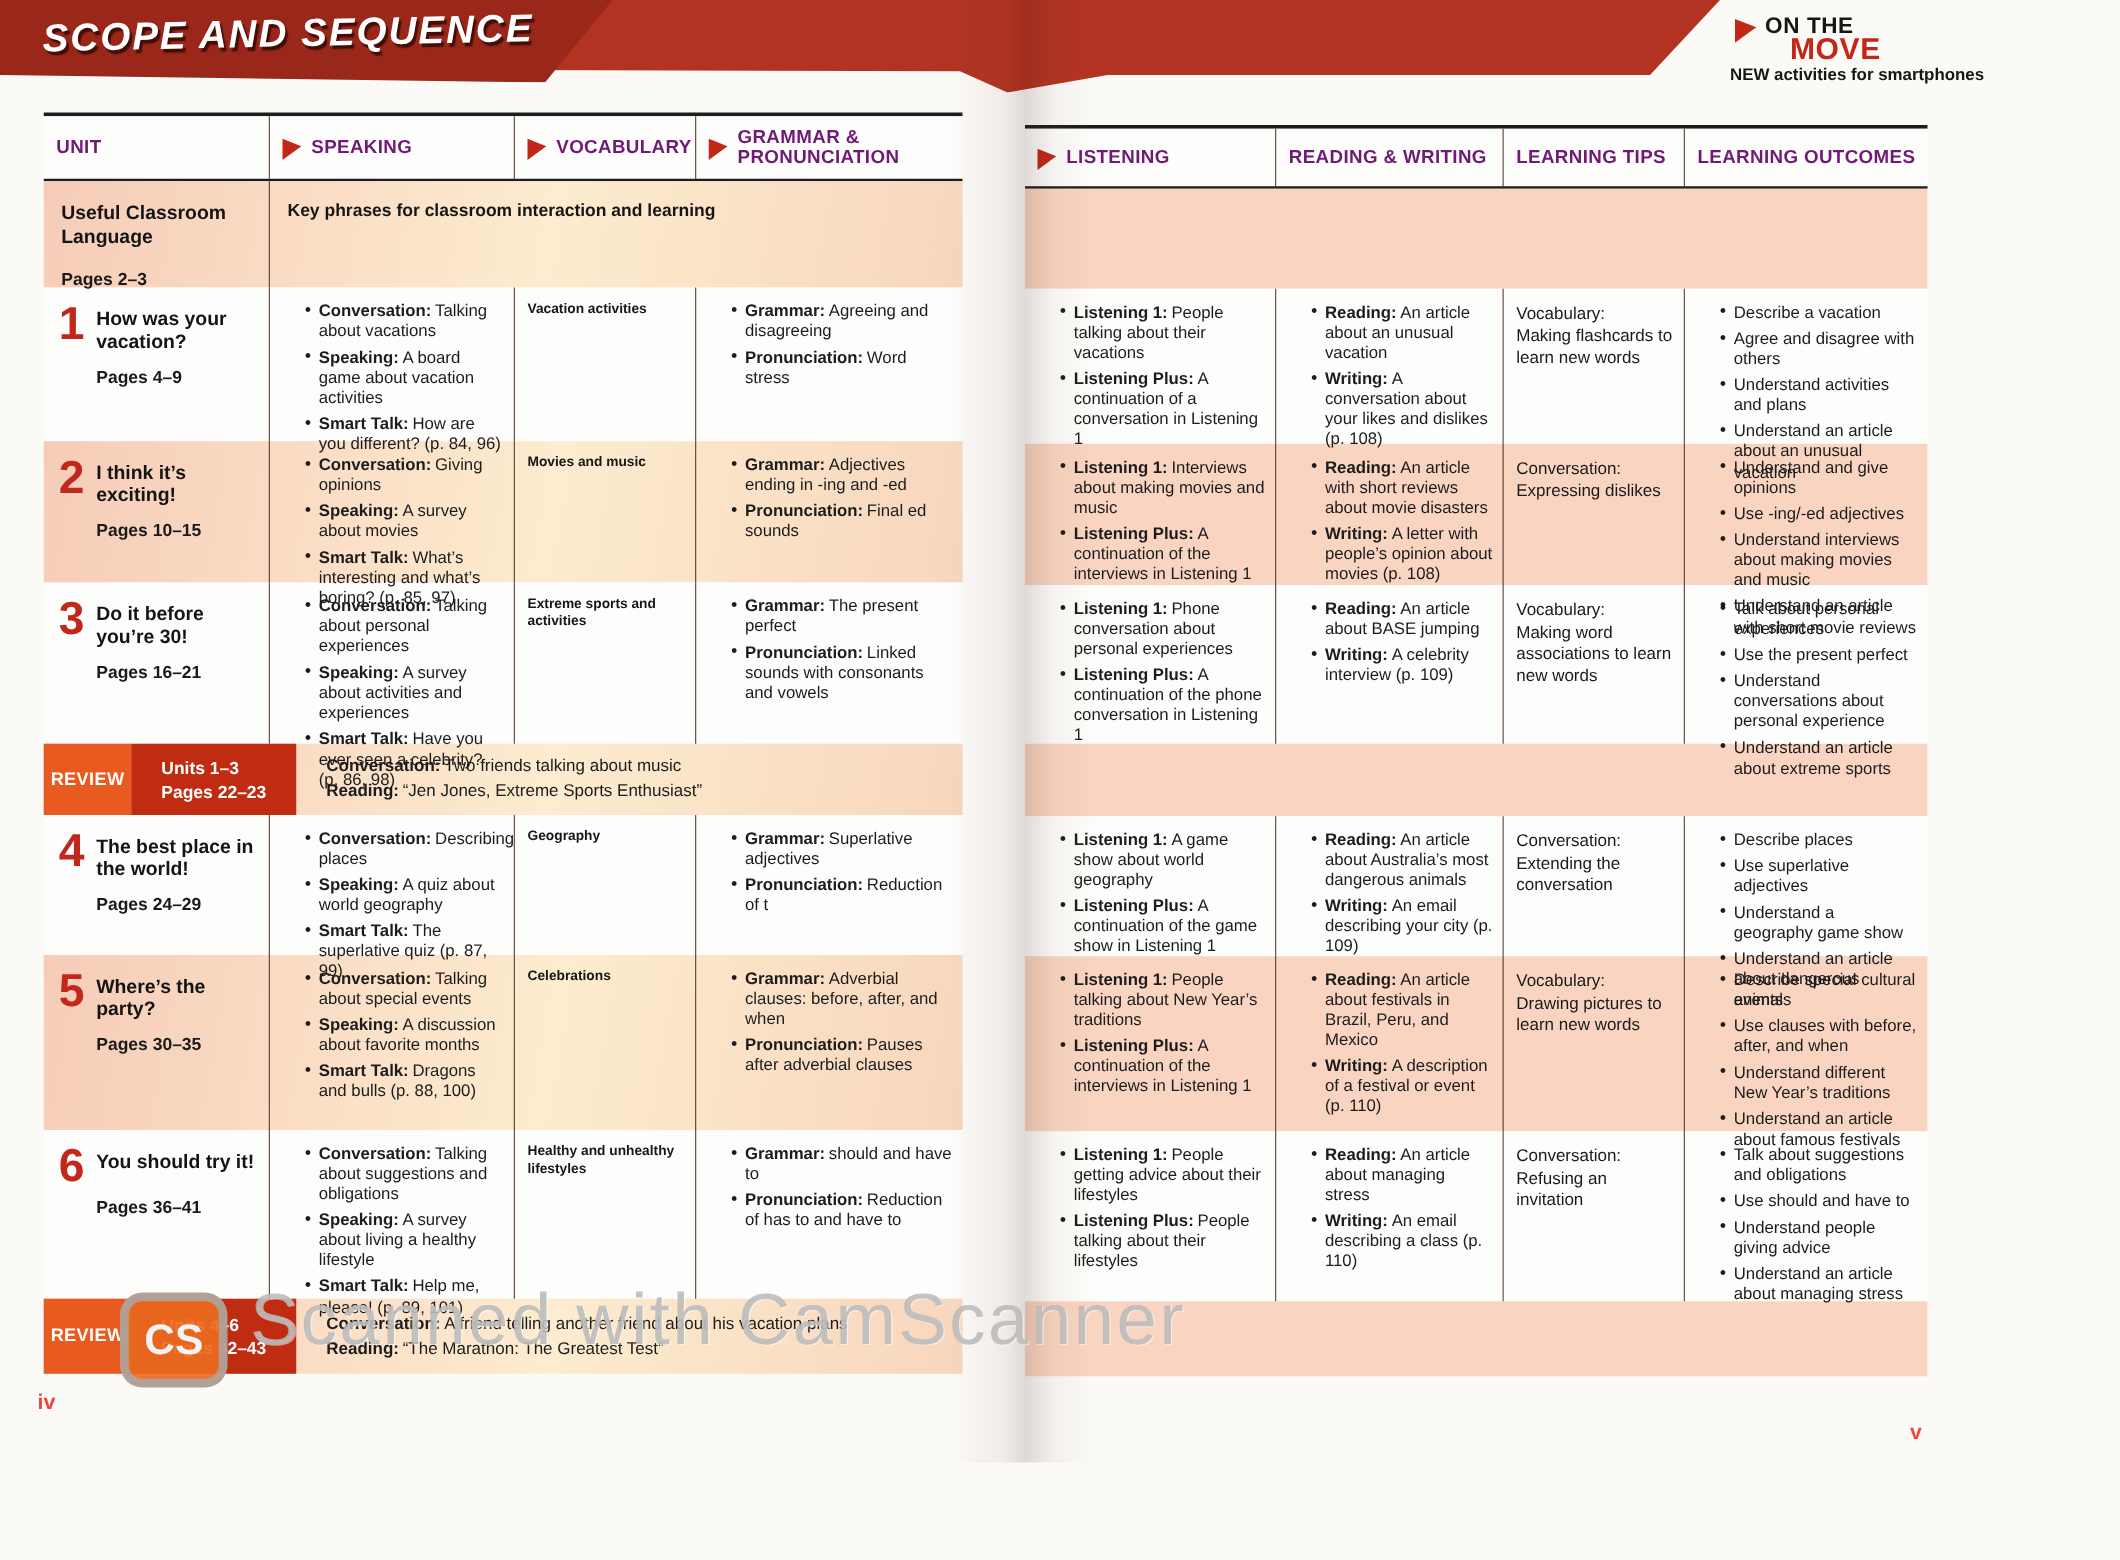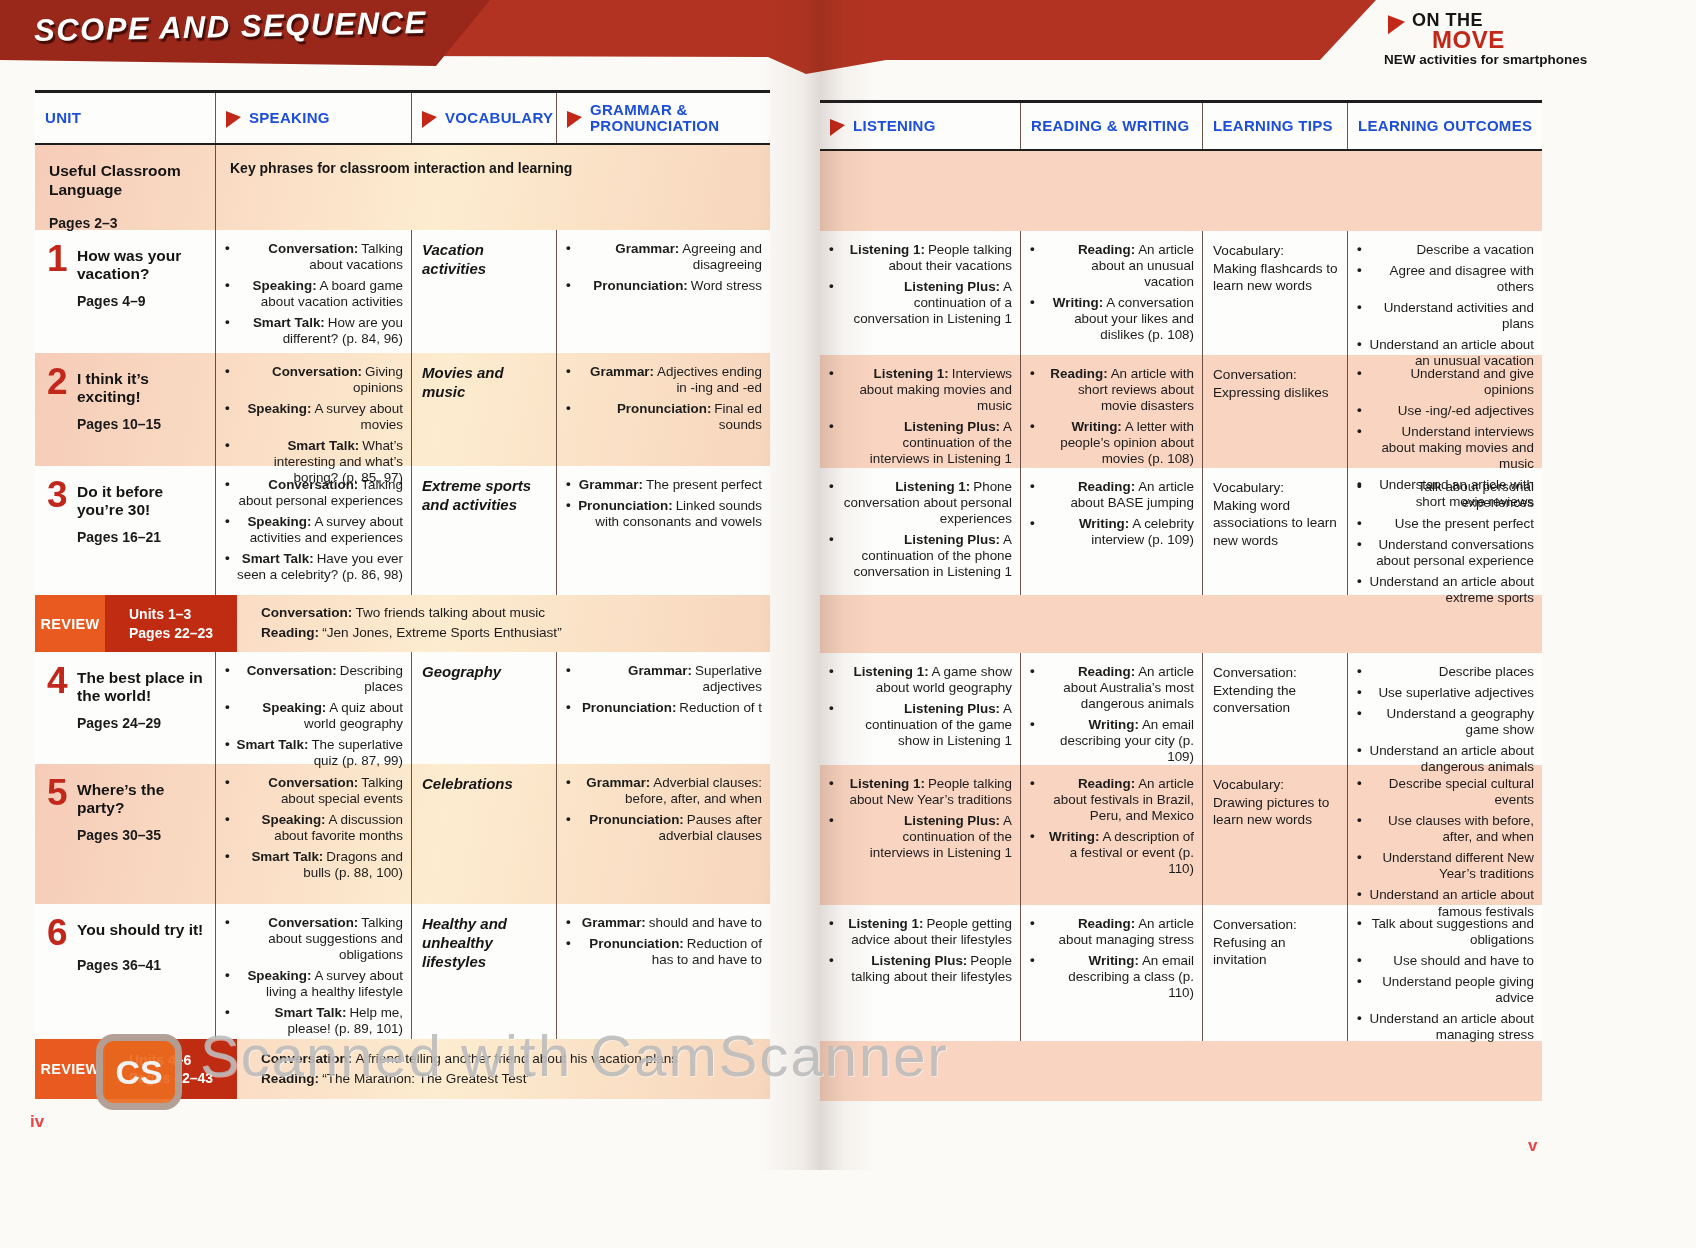--- a/index.html
+++ b/index.html
@@ -38,21 +38,21 @@
   .vline{border-left:1px solid rgba(72,42,32,.8);}
 
   
   .lc0{width:180px}.lc1{width:196px}.lc2{width:145px}.lc3{width:214px}
   .rc0{width:200px}.rc1{width:182px}.rc2{width:145px}.rc3{width:195px}
 
   
   .hrow{border-bottom:2px solid #1d1d1d;background:#fdfdfb;}
   .hrow-l{height:52px}.hrow-r{height:48px}
   .th{display:flex;align-items:center;padding:0 6px 0 10px;font-size:15px;font-weight:800;
-      letter-spacing:.3px;line-height:1.1;color:#1d4ed8;}
+      letter-spacing:.3px;line-height:1.1;color:#701a75;}
   .flag{flex:none;display:inline-block;width:0;height:0;margin-right:8px;
     border-left:15px solid #c22718;border-top:8px solid transparent;border-bottom:9px solid transparent;
     transform:skewY(-7deg);}
 
   
   .pinkband{background:linear-gradient(100deg,#f6ccb8 0%,#fdeccf 55%,#f7d6bd 100%);}
   .pinkflat{background:#f9d5c1;}
   .white{background:#fdfdfb;}
 
   
@@ -66,25 +66,25 @@
   .uhead{display:flex;align-items:flex-start;}
   .unum{flex:none;width:30px;font-size:37px;font-weight:700;color:#c1271a;line-height:.85;}
   .utitle{font-size:15.5px;font-weight:700;line-height:1.18;padding-top:4px;color:#141414;}
   .upages{margin-left:30px;margin-top:9px;font-size:14px;font-weight:700;color:#1a1a1a;}
   .ctitle{font-size:15.5px;font-weight:700;line-height:1.2;color:#141414;}
   .ccell{padding:17px 6px 0 14px;}
   .cpages{margin-top:16px;font-size:14px;font-weight:700;}
   .cbody{padding:15px 10px 0 14px;font-size:14px;font-weight:700;color:#161616;}
 
   
-  .bcell{padding:11px 8px 4px 9px;text-align:right;}
+  .bcell{padding:11px 8px 4px 28px;}
   .it{position:relative;padding-left:11px;margin-bottom:5px;font-size:13.4px;line-height:1.2;color:#1c1c1c;}
   .it::before{content:"\2022";position:absolute;left:0;top:-1px;font-weight:700;}
   .bl{font-weight:700;margin-right:3px;}
-  .vocab{padding:11px 8px 0 10px;font-size:15px;font-weight:700;line-height:1.25;color:#161616;font-style:italic;}
+  .vocab{padding:11px 8px 0 10px;font-size:11px;font-weight:700;line-height:1.25;color:#161616;}
   .tipcell{padding:11px 8px 0 10px;font-size:13.6px;line-height:1.3;}
   .tl{display:block;font-weight:400;}
   .tt{display:block;}
 
   
   .rv{display:flex;align-items:stretch;}
   .rv-badge{flex:none;width:70px;background:#e85a1f;color:#fff;font-weight:800;font-size:14.5px;
     display:flex;align-items:center;justify-content:center;letter-spacing:.3px;}
   .rv-units{flex:none;width:108px;background:#bf2c12;color:#fff;font-weight:700;font-size:14px;
     display:flex;flex-direction:column;justify-content:center;padding-left:24px;line-height:1.3;}

